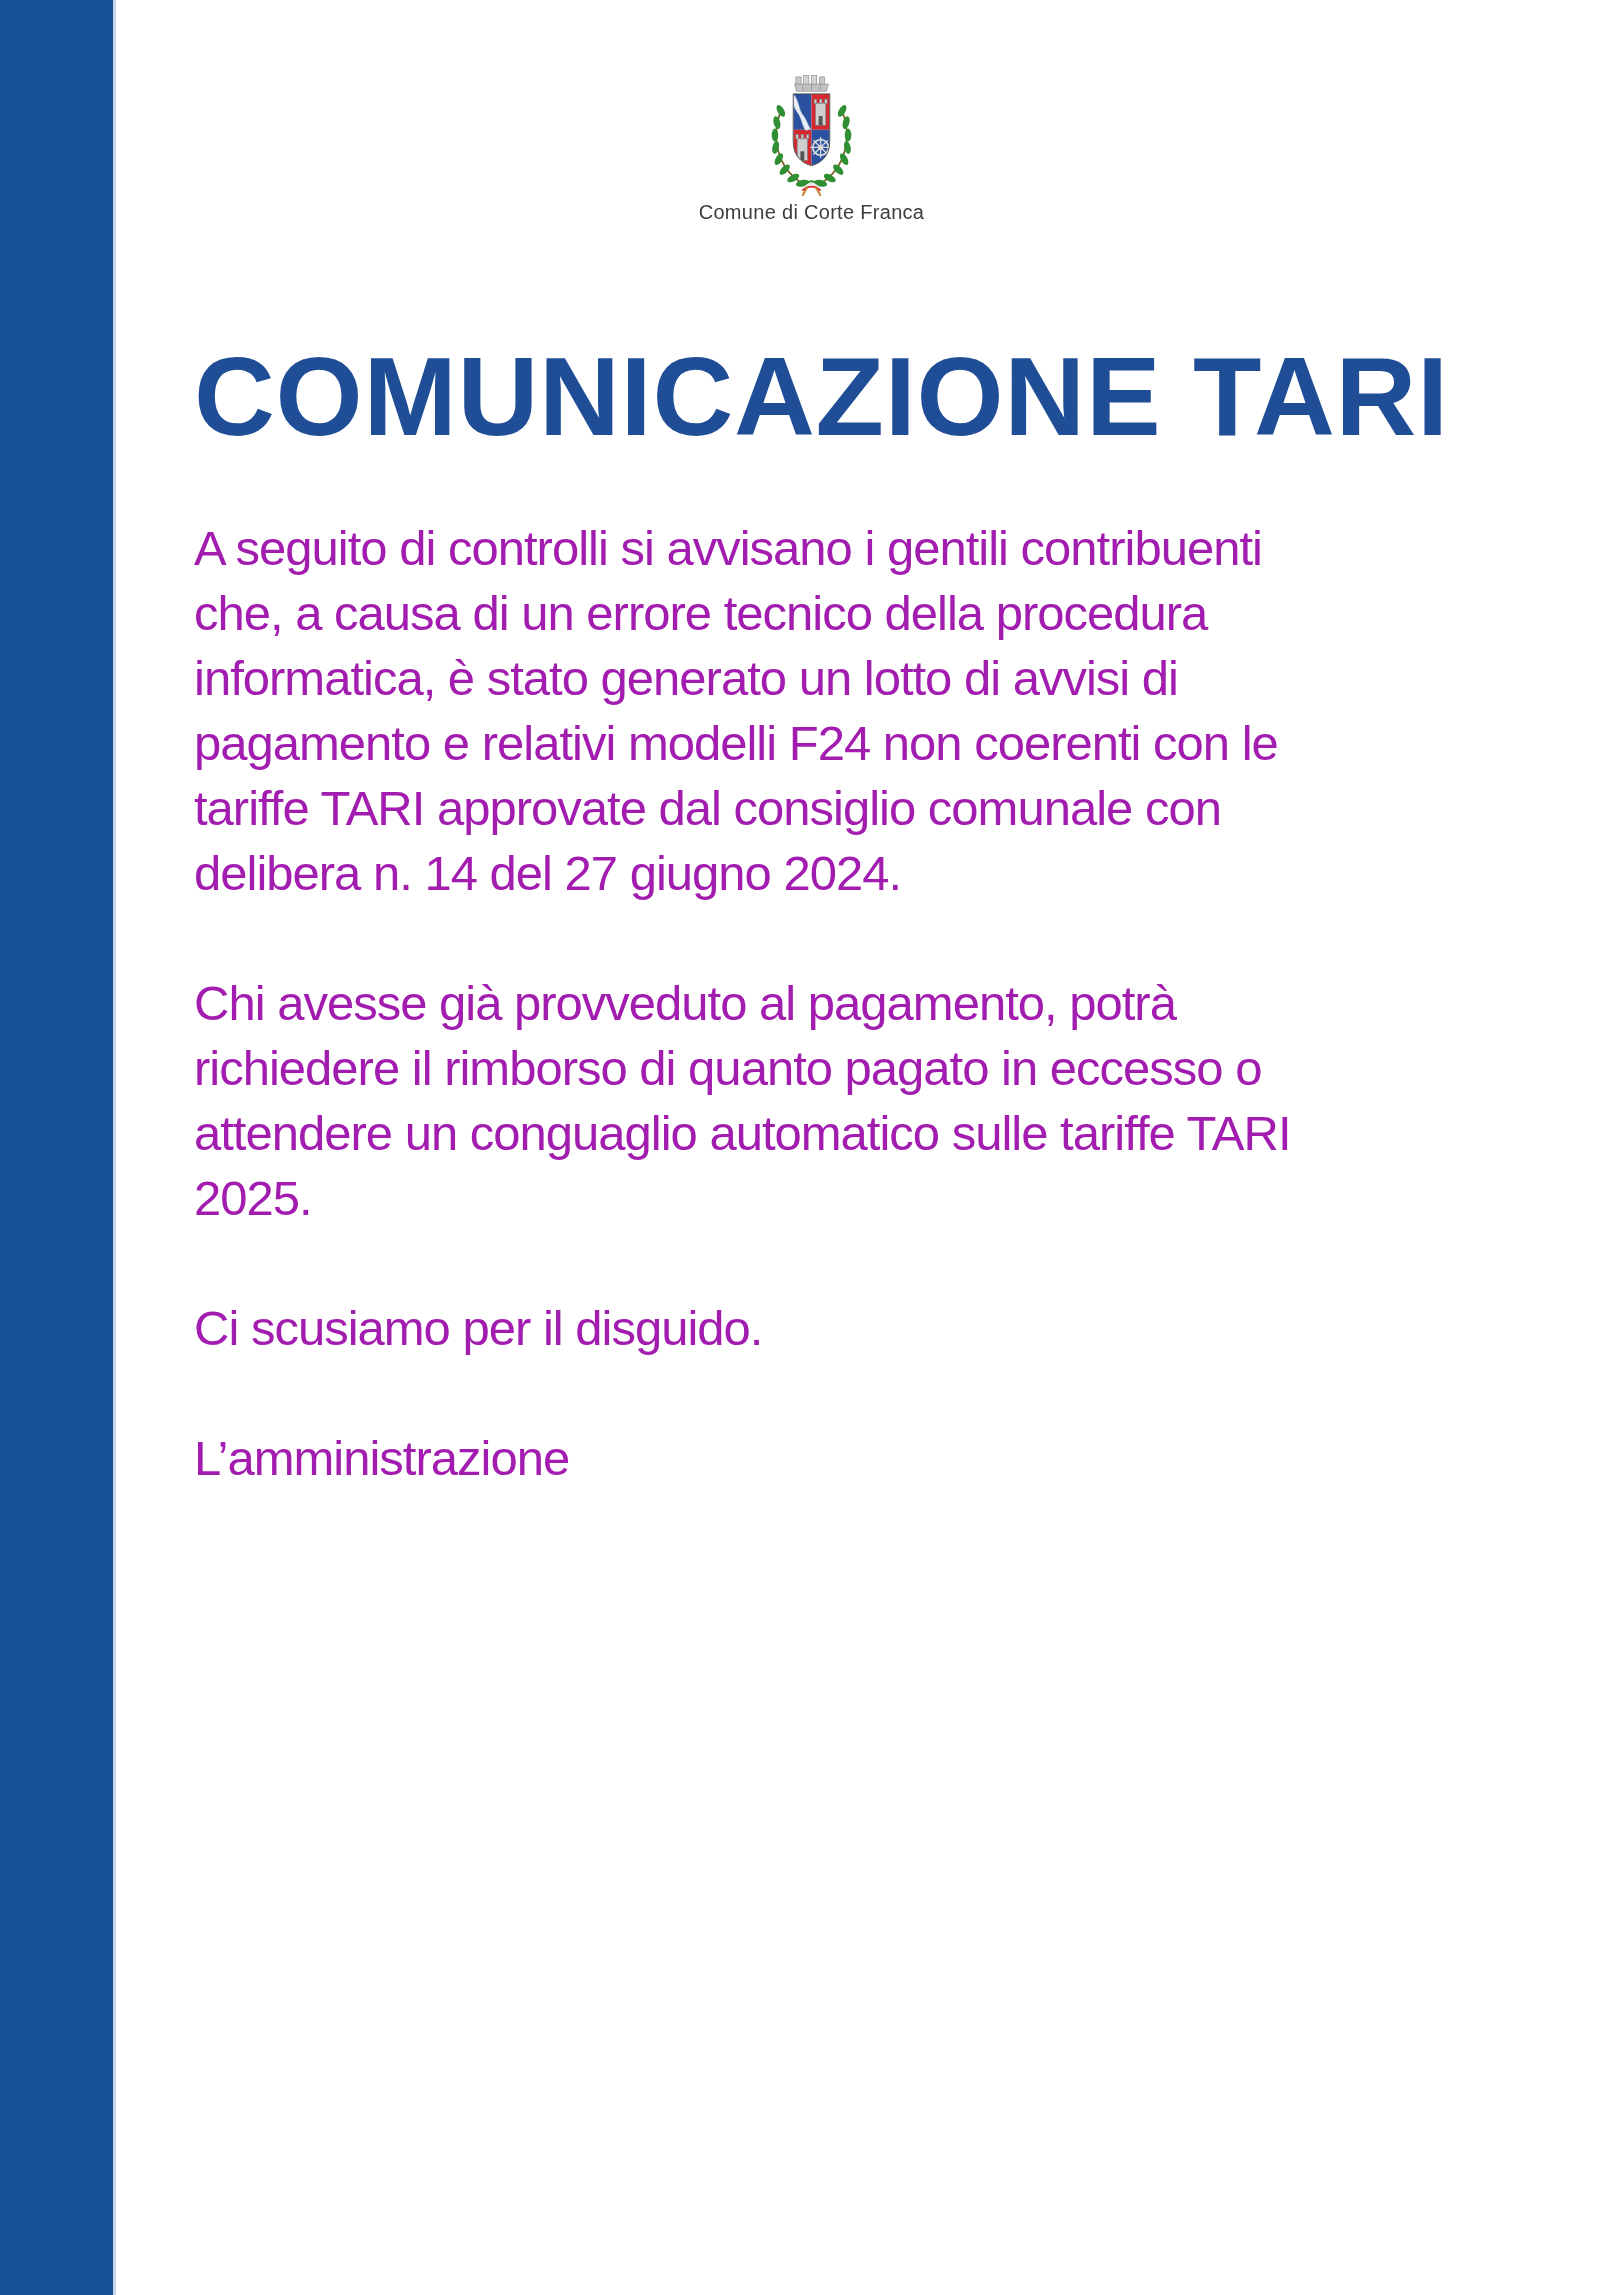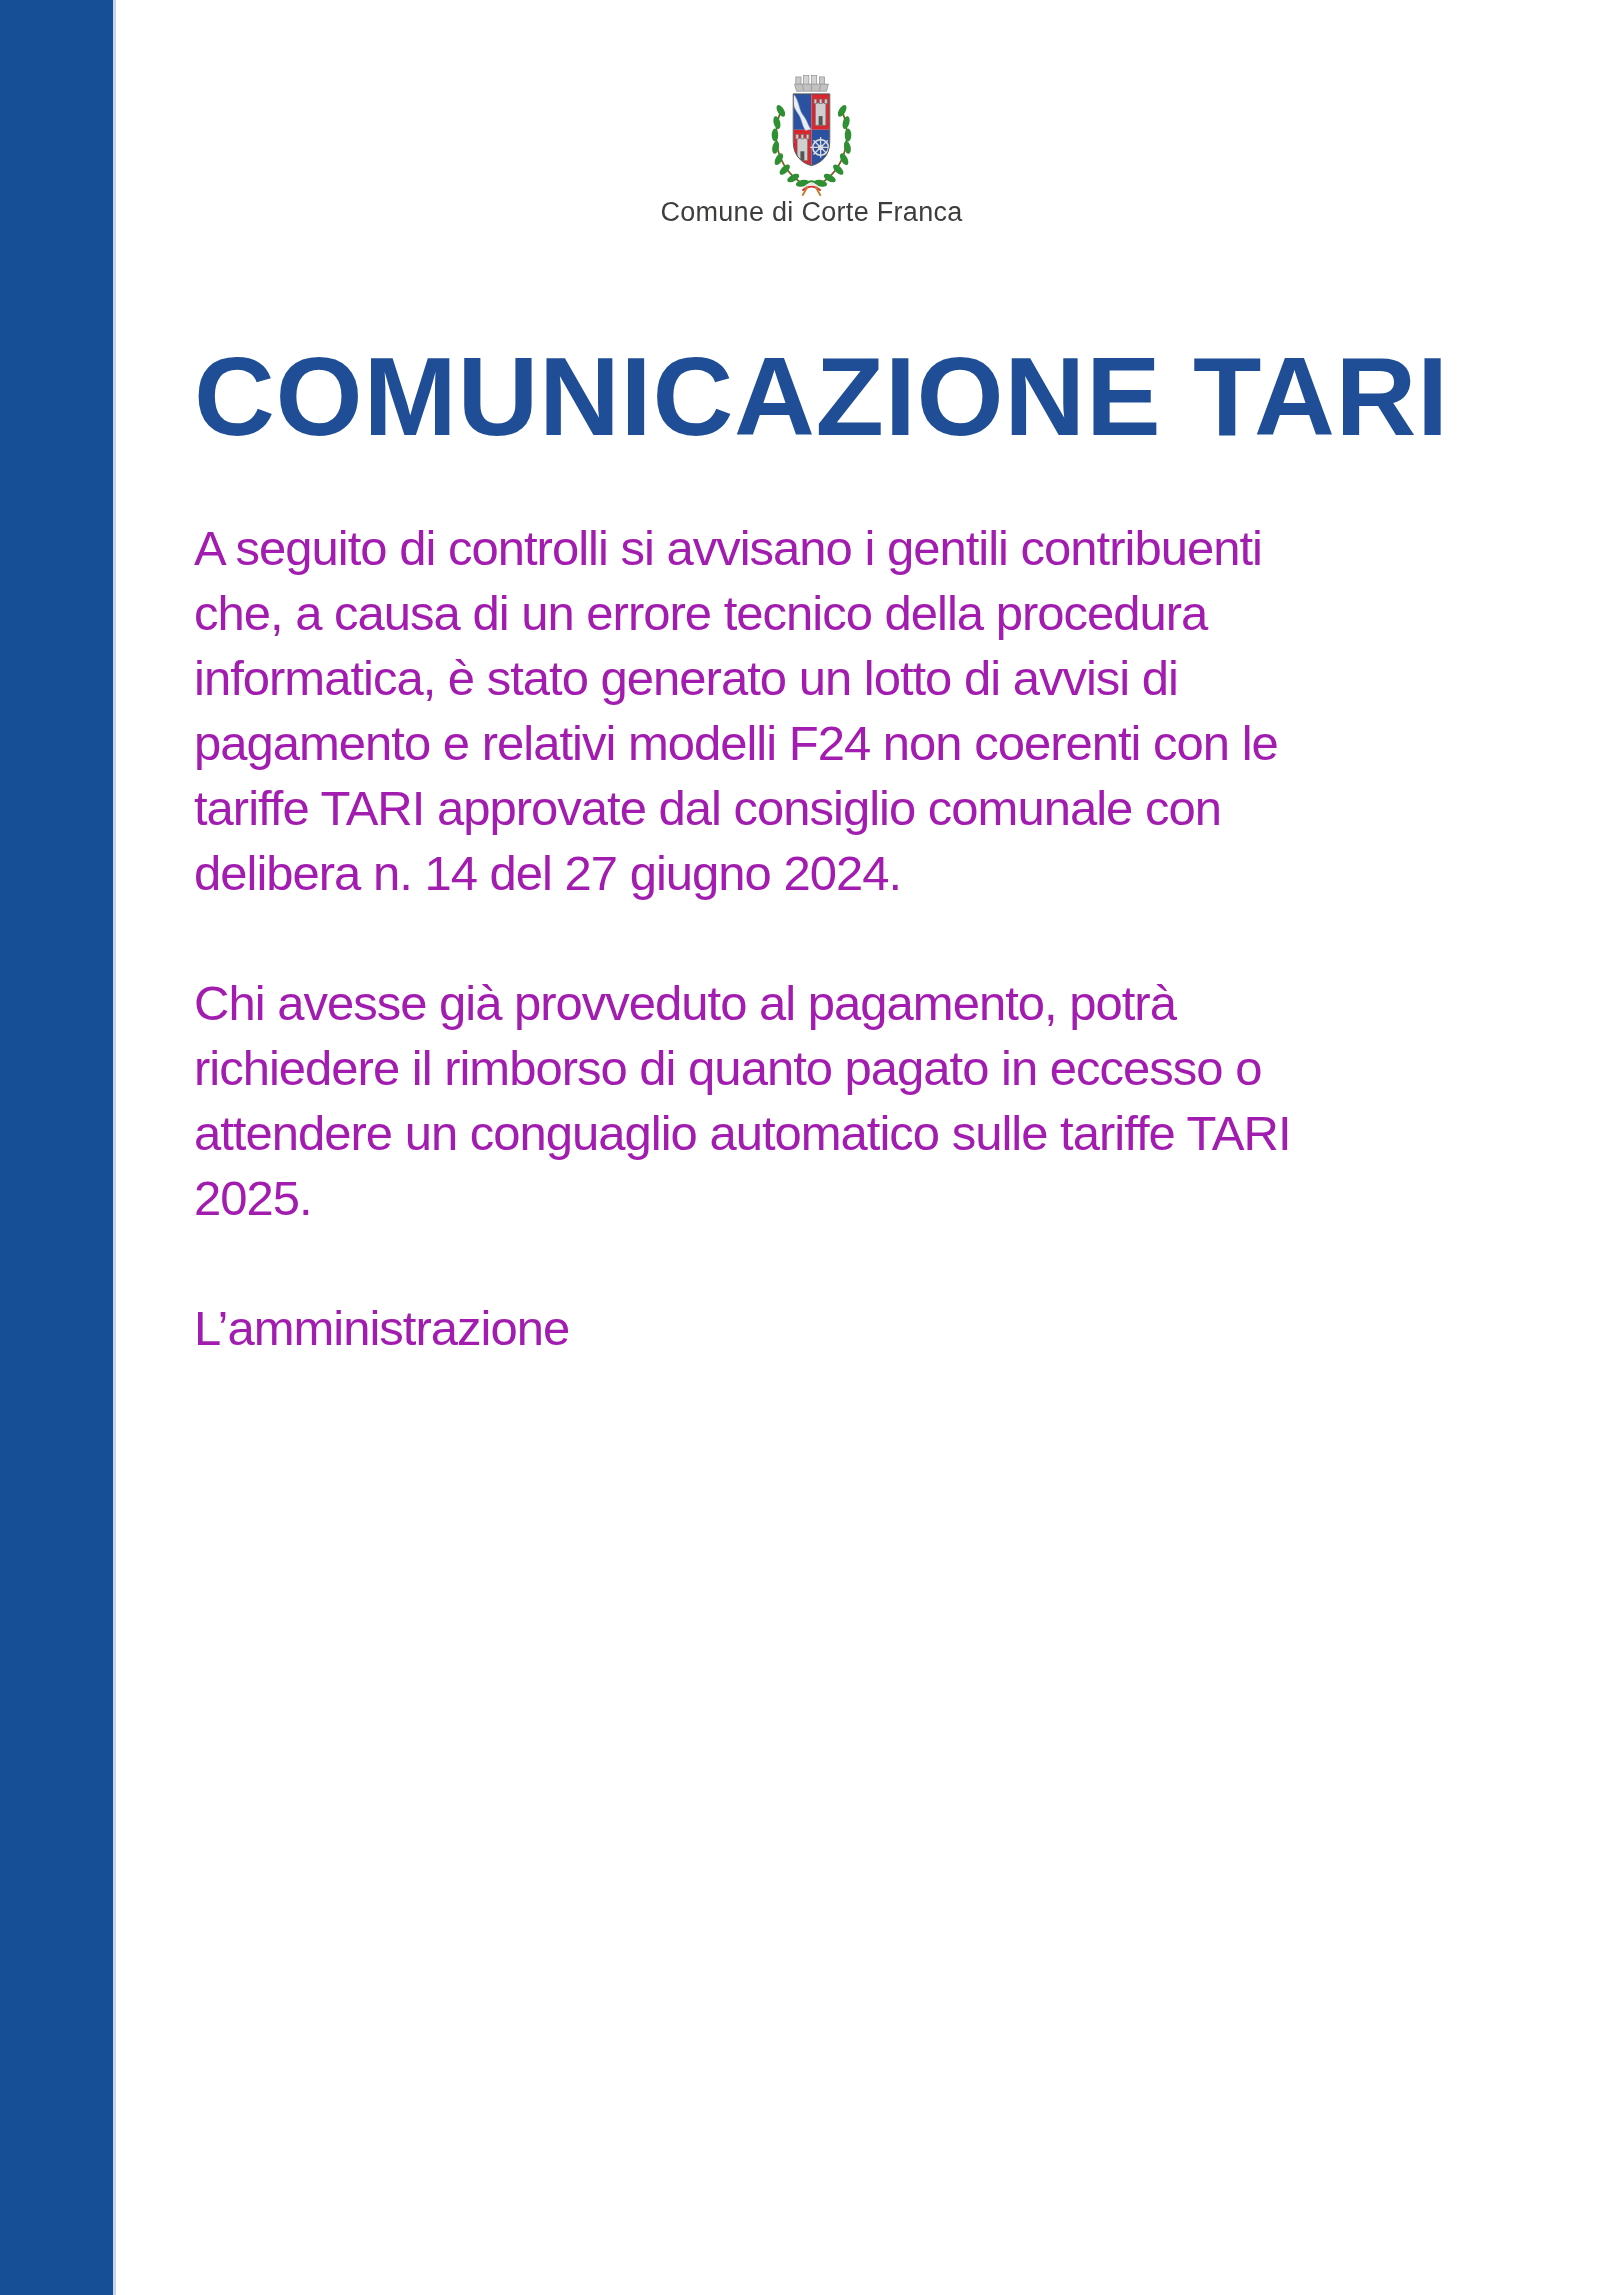--- a/index.html
+++ b/index.html
@@ -30,21 +30,21 @@
     width: 100%;
     display: flex;
     justify-content: center;
   }
   .logo-caption {
     position: absolute;
     top: 199px;
     left: 0;
     width: 100%;
     text-align: center;
-    font-size: 27px;
+    font-size: 20px;
     letter-spacing: 0.3px;
     color: #3d3d3b;
     line-height: 26px;
   }
   .doc-title {
     position: absolute;
     top: 298px;
     left: 194px;
     font-size: 112px;
     font-weight: bold;
@@ -175,17 +175,18 @@
     <p class="paragraph">A seguito di controlli si avvisano i gentili contribuenti
 che, a causa di un errore tecnico della procedura
 informatica, è stato generato un lotto di avvisi di
 pagamento e relativi modelli F24 non coerenti con le
 tariffe TARI approvate dal consiglio comunale con
 delibera n. 14 del 27 giugno 2024.</p>
     <p class="paragraph">Chi avesse già provveduto al pagamento, potrà
 richiedere il rimborso di quanto pagato in eccesso o
 attendere un conguaglio automatico sulle tariffe TARI
 2025.</p>
+    <p class="paragraph">Ci scusiamo per il disguido.</p>
     <p class="paragraph">L’amministrazione</p>
   </div>
 
 </div>
 
 
 </body></html>

